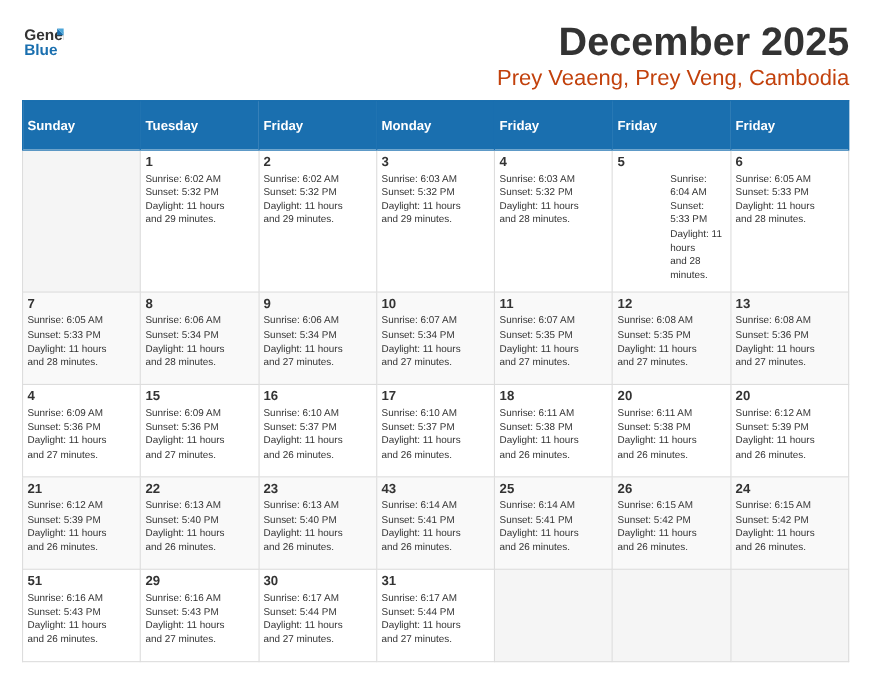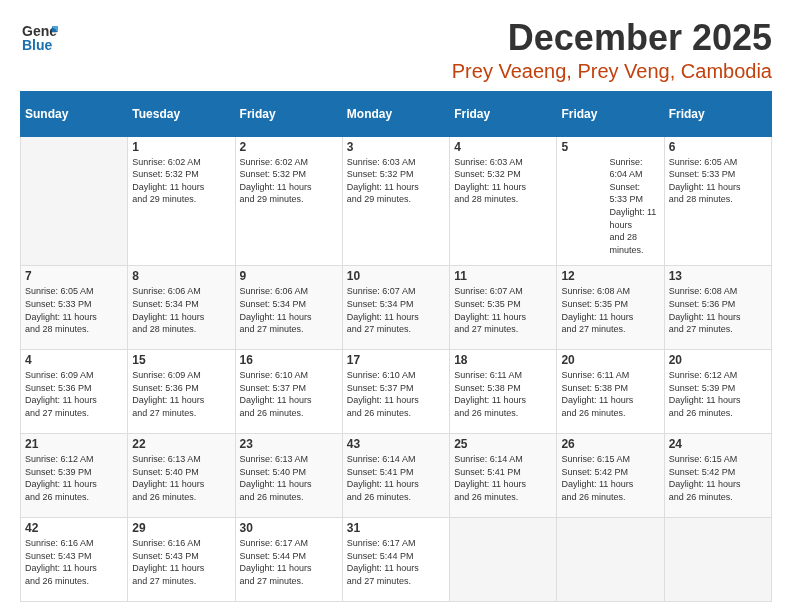--- a/index.html
+++ b/index.html
@@ -320,21 +320,21 @@
           <td>
             <span class="day-num">24</span>
             <div class="day-info" style="white-space: pre-line;">Sunrise: 6:15 AM
 Sunset: 5:42 PM
 Daylight: 11 hours
 and 26 minutes.</div>
           </td>
         </tr>
         <tr>
           <td>
-            <span class="day-num">42</span>
+            <span class="day-num">51</span>
             <div class="day-info" style="white-space: pre-line;">Sunrise: 6:16 AM
 Sunset: 5:43 PM
 Daylight: 11 hours
 and 26 minutes.</div>
           </td>
           <td>
             <span class="day-num">29</span>
             <div class="day-info" style="white-space: pre-line;">Sunrise: 6:16 AM
 Sunset: 5:43 PM
 Daylight: 11 hours

